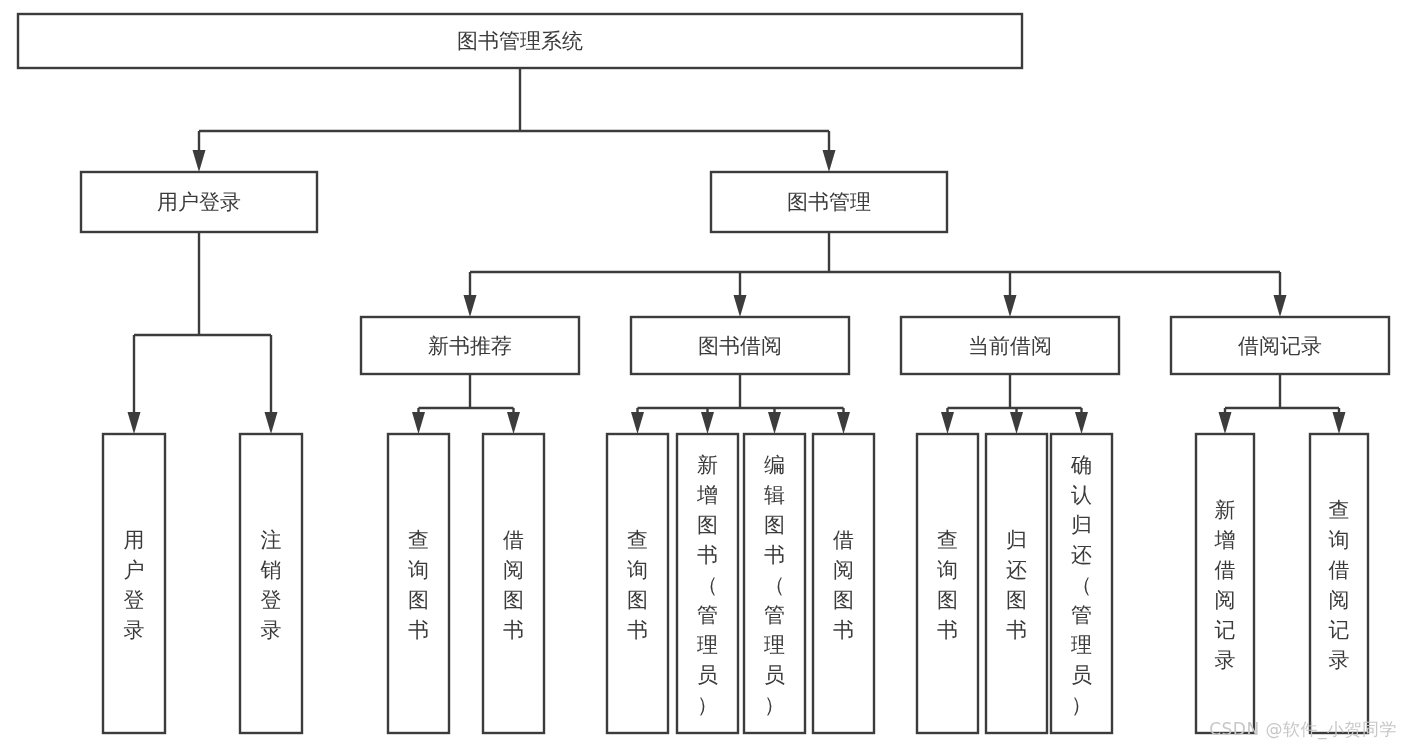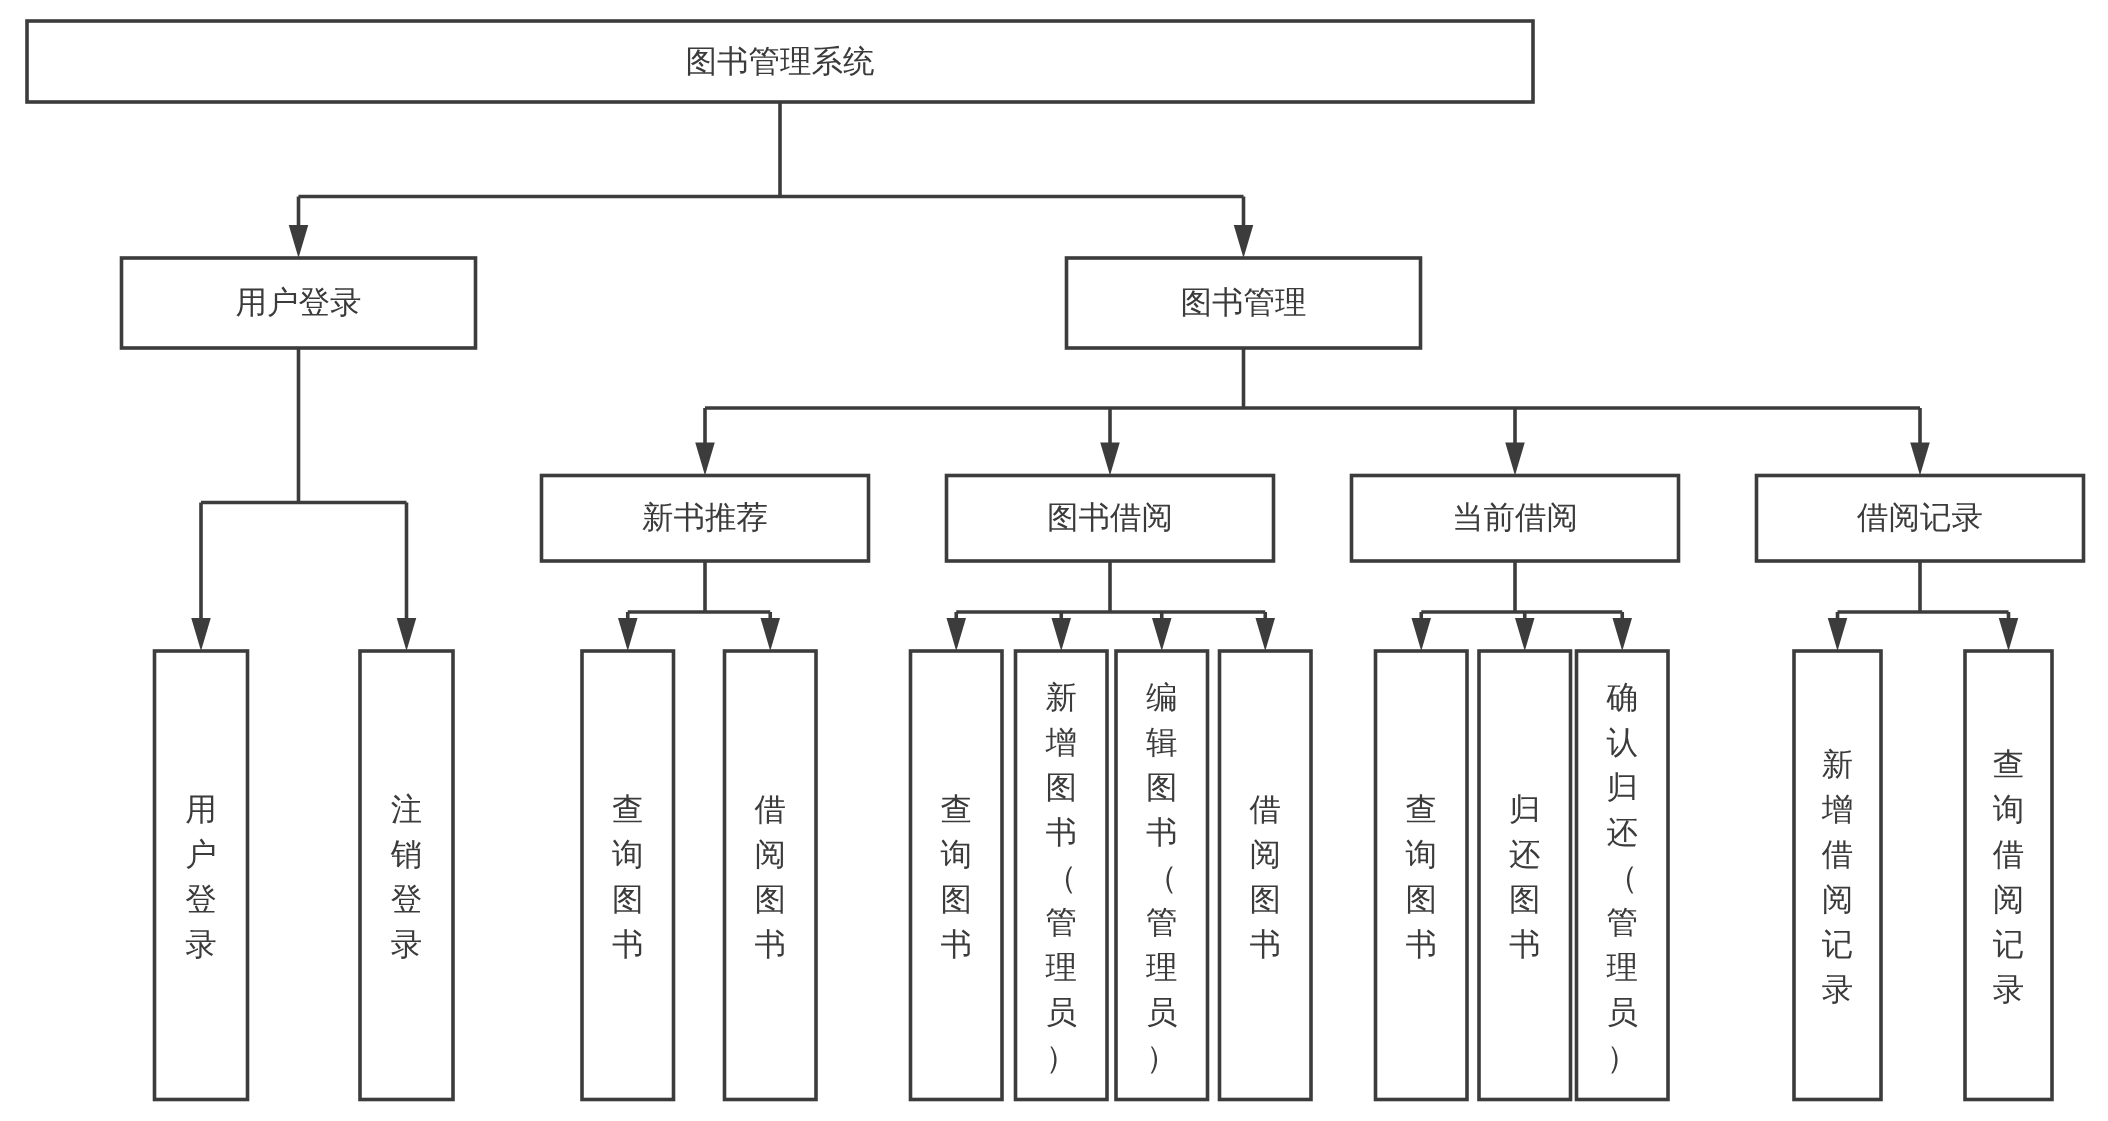--- a/index.html
+++ b/index.html
@@ -217,13 +217,14 @@
         <g>
           <rect class="node-rect" x="1196" y="434" width="58" height="299"></rect>
           <text class="node-label-vertical" x="1225" y="516.9"><tspan x="1225" dy="0">新</tspan><tspan x="1225" dy="30">增</tspan><tspan x="1225" dy="30">借</tspan><tspan x="1225" dy="30">阅</tspan><tspan x="1225" dy="30">记</tspan><tspan x="1225" dy="30">录</tspan></text>
         </g>
         <g>
           <rect class="node-rect" x="1310" y="434" width="58" height="299"></rect>
           <text class="node-label-vertical" x="1339" y="516.9"><tspan x="1339" dy="0">查</tspan><tspan x="1339" dy="30">询</tspan><tspan x="1339" dy="30">借</tspan><tspan x="1339" dy="30">阅</tspan><tspan x="1339" dy="30">记</tspan><tspan x="1339" dy="30">录</tspan></text>
         </g>
       </g>
   </svg>
+  <div class="watermark">CSDN @软件_小贺同学</div>
 </div>
 
 </body></html>

